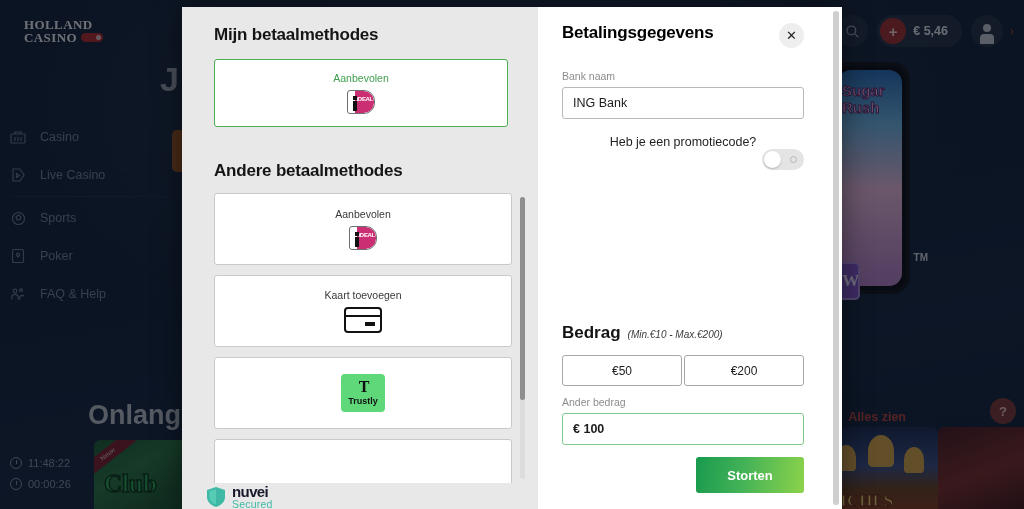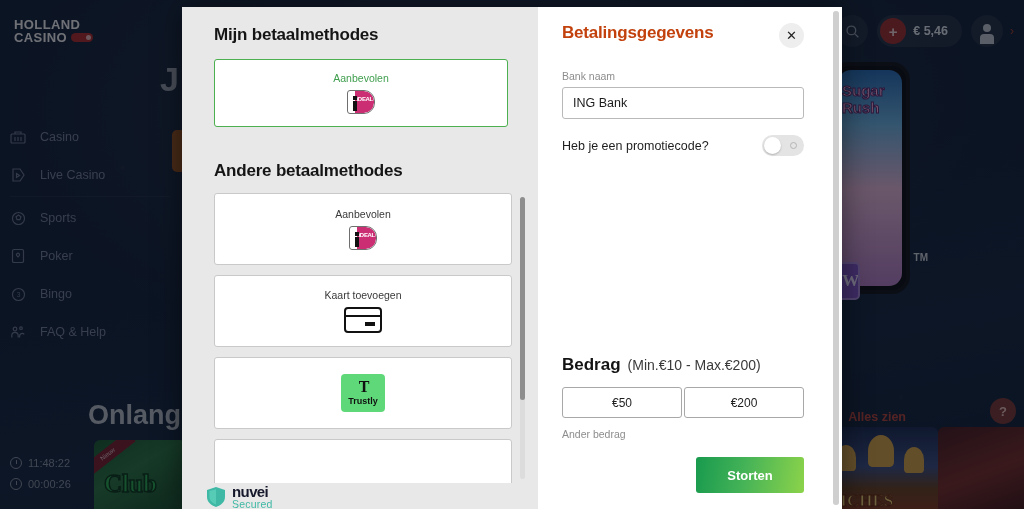--- a/index.html
+++ b/index.html
@@ -28,22 +28,22 @@
       radial-gradient(circle at 88% 78%, rgba(255,255,255,.02) 0 2px, transparent 3px);
     opacity: .7;
   }
 
   
   .topbar {
     position: absolute; top: 0; left: 0; right: 0; height: 62px;
     display: flex; align-items: center; z-index: 3;
   }
   .logo {
-    margin-left: 14px; color: #f2f2f2; line-height: 1.02;
-    font-family: Liberation Sans, sans-serif;
+    margin-left: 24px; color: #f2f2f2; line-height: 1.02;
+    font-family: Liberation Serif, serif;
     letter-spacing: .4px;
   }
   .logo .l1 { font-size: 13px; font-weight: bold; display: block; }
   .logo .l2 { font-size: 13px; font-weight: bold; display: flex; align-items: center; gap: 4px; }
   .logo .pill {
     display: inline-block; width: 22px; height: 9px; border-radius: 5px;
     background: #b02d2d; position: relative; top: 0px;
   }
   .logo .pill::after {
     content: ""; position: absolute; right: 2px; top: 2px;
@@ -273,54 +273,54 @@
   }
   .trustly-logo .tname { font-size: 9px; font-weight: bold; color: #101010; }
 
   
   .right-pane {
     flex: 1; background: #fff; position: relative;
     padding: 16px 24px 0 24px;
     display: flex; flex-direction: column;
   }
   .rp-head { display: flex; align-items: flex-start; }
-  .rp-title { font-size: 17px; font-weight: bold; color: #c2410c; letter-spacing: -.2px; }
+  .rp-title { font-size: 17px; font-weight: bold; color: #000000; letter-spacing: -.2px; }
   .close-btn {
     margin-left: auto; width: 25px; height: 25px; border-radius: 50%;
     background: #eeeeee; color: #222; font-size: 13px;
     display: flex; align-items: center; justify-content: center; margin-right: 14px;
   }
   .field-label { font-size: 10.5px; color: #8d8d8d; margin-top: 22px; margin-bottom: 5px; }
   .text-input {
     height: 32px; border: 1px solid #b9b9b9; border-radius: 3px;
     display: flex; align-items: center; padding: 0 10px;
     font-size: 12.5px; color: #1b1b1b; background: #fff;
     margin-right: 14px;
   }
   .text-input.green { border-color: #7fc98f; font-weight: bold; }
   .promo-row {
-    display: flex; align-items: center; margin-top: 16px; margin-right: 14px;
+    display: flex; align-items: center; margin-top: 16px; margin-right: 14px; flex-direction: column;
   }
   .promo-label { font-size: 12.5px; color: #1e1e1e; }
   .toggle {
     margin-left: auto; width: 42px; height: 21px; border-radius: 11px;
     background: #e4e4e4; position: relative;
   }
   .toggle .knob {
     position: absolute; left: 2px; top: 2px; width: 17px; height: 17px;
     border-radius: 50%; background: #fff; box-shadow: 0 1px 2px rgba(0,0,0,.22);
   }
   .toggle .off-ring {
     position: absolute; right: 7px; top: 7px; width: 7px; height: 7px;
     border: 1.2px solid #b5b5b5; border-radius: 50%;
   }
   .spacer { flex: 1; }
   .amount-head { display: flex; align-items: baseline; gap: 7px; }
   .amount-title { font-size: 17px; font-weight: bold; color: #141414; }
-  .amount-range { font-size: 14px; color: #3a3a3a; }
+  .amount-range { font-size: 10px; color: #3a3a3a; font-style: italic; }
   .chips { display: flex; gap: 2px; margin-top: 12px; margin-right: 14px; }
   .chip {
     flex: 1; height: 31px; border: 1px solid #a8a8a8; border-radius: 3px;
     display: flex; align-items: center; justify-content: center;
     font-size: 12px; color: #1d1d1d;
   }
   .chip.selected { border-color: #86cd95; color: #3f9e4d; }
   .deposit-btn {
     margin: 12px 14px 16px auto; width: 108px; height: 36px;
     border-radius: 3px; color: #fff; font-size: 13px; font-weight: bold;
@@ -416,29 +416,20 @@
       <span>Sports</span>
     </div>
     <div class="nav-item">
       <span class="nav-ico">
         <svg width="14" height="16" viewBox="0 0 14 16" fill="none" stroke="currentColor" stroke-width="1.2">
           <rect x="1.5" y="1.5" width="11" height="13" rx="1.6"></rect>
             <path d="M7 5.2c1.5 0 2.2 1.9.6 3.2L7 9l-.6-.6C4.8 7.1 5.5 5.2 7 5.2z"></path>
         </svg>
       </span>
       <span>Poker</span>
-    </div>
-    <div class="nav-item">
-      <span class="nav-ico">
-        <svg width="15" height="15" viewBox="0 0 16 16" fill="none" stroke="currentColor" stroke-width="1.2">
-          <circle cx="8" cy="8" r="6.4"></circle>
-            <text x="8" y="11" font-size="7" text-anchor="middle" fill="currentColor" stroke="none">3</text>
-        </svg>
-      </span>
-      <span>Bingo</span>
     </div>
     <div class="nav-item">
       <span class="nav-ico">
         <svg width="16" height="15" viewBox="0 0 16 15" fill="none" stroke="currentColor" stroke-width="1.2">
           <circle cx="5" cy="4" r="1.8"></circle>
             <circle cx="11" cy="3.2" r="1.3"></circle>
             <path d="M1.8 12.6v-2a3.2 3.2 0 016.4 0v2"></path>
             <path d="M9.6 12.6v-1.6a2.6 2.6 0 014.6-1.6"></path>
         </svg>
       </span>
@@ -559,20 +550,23 @@
       <span class="amount-title">Bedrag</span>
       <span class="amount-range">(Min.€10 - Max.€200)</span>
     </div>
 
     <div class="chips">
       <div class="chip">€50</div>
       <div class="chip">€200</div>
     </div>
 
     <div class="field-label" style="margin-top:10px">Ander bedrag</div>
+    <div class="text-input green">
+      <span>€ 100</span>
+    </div>
 
     <div class="deposit-btn">Storten</div>
 
     <div class="rp-scroll-track">
       <div class="rp-scroll-thumb"></div>
     </div>
   </div>
 </div>
 
 </body></html>

